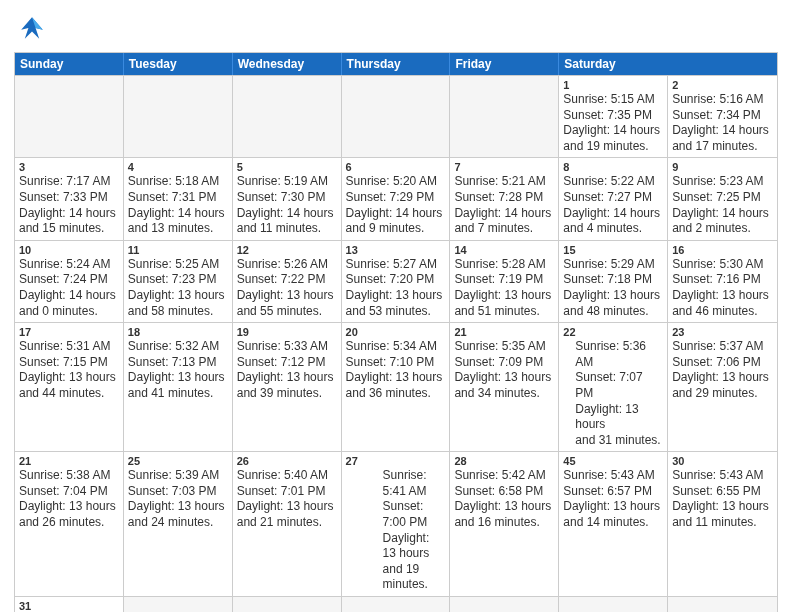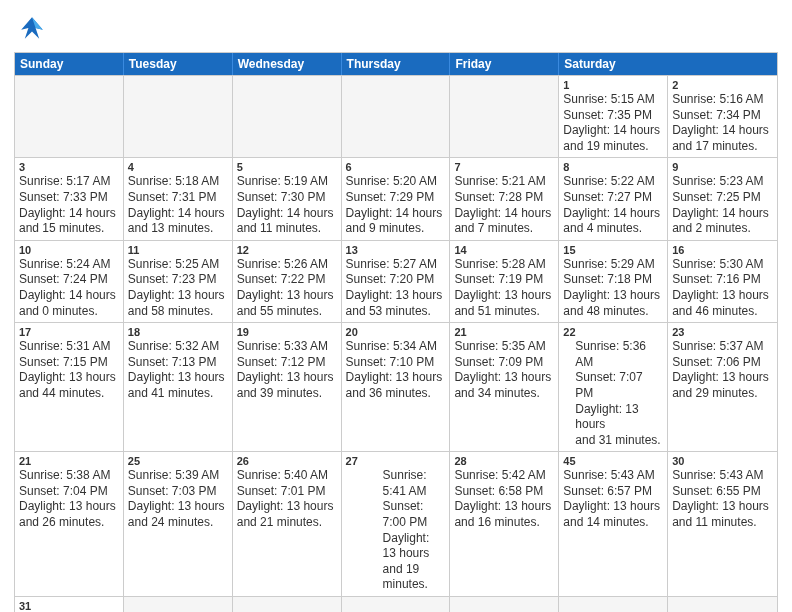--- a/index.html
+++ b/index.html
@@ -155,21 +155,21 @@
             <span class="day-number">2</span>
             <div class="day-info" style="white-space: pre-line;">Sunrise: 5:16 AM
 Sunset: 7:34 PM
 Daylight: 14 hours
 and 17 minutes.</div>
           </div>
         </div>
         <div class="cal-week">
           <div class="cal-cell">
             <span class="day-number">3</span>
-            <div class="day-info" style="white-space: pre-line;">Sunrise: 5:17 AM
+            <div class="day-info" style="white-space: pre-line;">Sunrise: 7:17 AM
 Sunset: 7:33 PM
 Daylight: 14 hours
 and 15 minutes.</div>
           </div>
           <div class="cal-cell">
             <span class="day-number">4</span>
             <div class="day-info" style="white-space: pre-line;">Sunrise: 5:18 AM
 Sunset: 7:31 PM
 Daylight: 14 hours
 and 13 minutes.</div>

